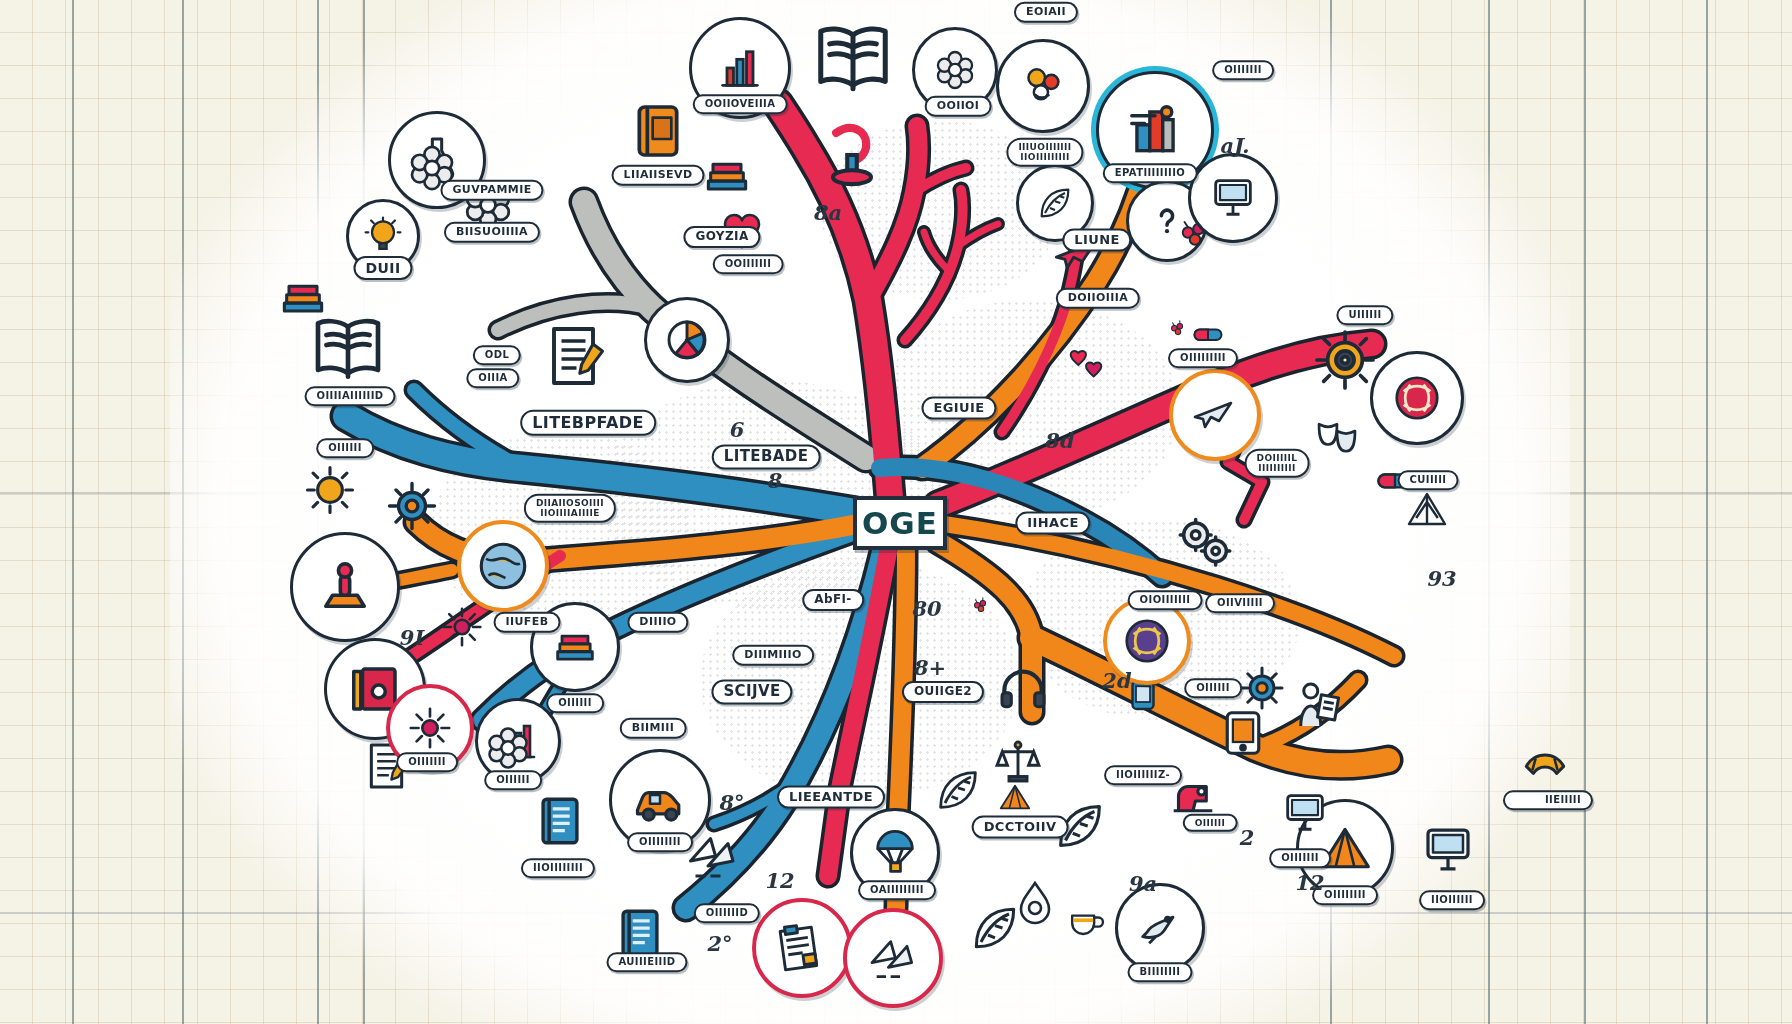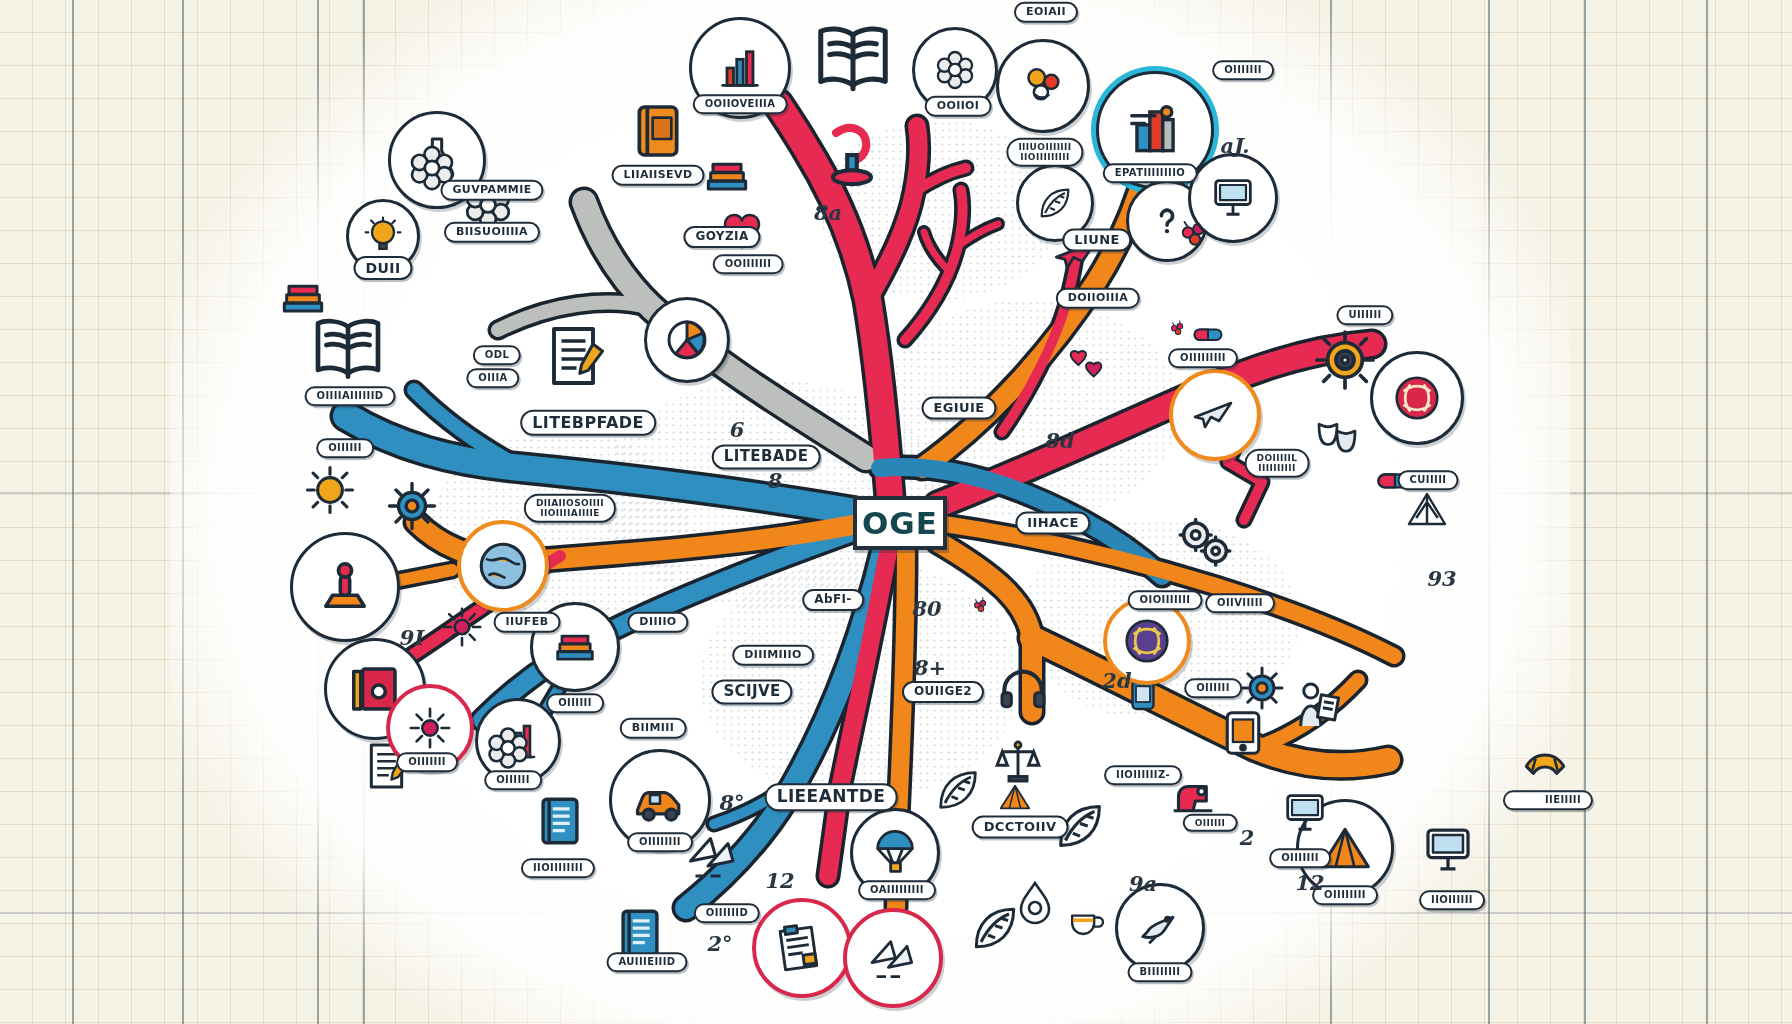--- a/index.html
+++ b/index.html
@@ -744,21 +744,21 @@
       <div class="pill" style="left: 383px; top: 268px; font-size: 14px;">DUII</div>
       <div class="pill" style="left: 497px; top: 355px; font-size: 10px;">ODL</div>
       <div class="pill" style="left: 493px; top: 378px; font-size: 10px;">OIIIA</div>
       <div class="pill" style="left: 345px; top: 448px; font-size: 10px;">OIIIIII</div>
       <div class="pill" style="left: 752px; top: 692px; font-size: 15px;">SCIJVE</div>
       <div class="pill" style="left: 658px; top: 622px; font-size: 11px;">DIIIIO</div>
       <div class="pill" style="left: 653px; top: 728px; font-size: 11px;">BIIMIII</div>
       <div class="pill" style="left: 773px; top: 655px; font-size: 11px;">DIIIMIIIO</div>
       <div class="pill" style="left: 833px; top: 600px; font-size: 12px;">AbFI-</div>
       <div class="pill" style="left: 943px; top: 692px; font-size: 12px;">OUIIGE2</div>
-      <div class="pill" style="left: 831px; top: 797px; font-size: 17px;">LIEEANTDE</div>
+      <div class="pill" style="left: 831px; top: 797px; font-size: 13px;">LIEEANTDE</div>
       <div class="pill" style="left: 1020px; top: 827px; font-size: 13px;">DCCTOIIV</div>
       <div class="pill" style="left: 1053px; top: 523px; font-size: 13px;">IIHACE</div>
       <div class="pill" style="left: 1165px; top: 600px; font-size: 10px;">OIOIIIIIII</div>
       <div class="pill" style="left: 1240px; top: 603px; font-size: 10px;">OIIVIIIII</div>
       <div class="pill" style="left: 1277px; top: 463px; font-size: 9px;">DOIIIIIL
 IIIIIIIIII</div>
       <div class="pill" style="left: 1203px; top: 358px; font-size: 10px;">OIIIIIIIII</div>
       <div class="pill" style="left: 1365px; top: 315px; font-size: 10px;">UIIIIII</div>
       <div class="pill" style="left: 1428px; top: 440px; font-size: 10px; margin-top: 40px;">CUIIIII</div>
       <div class="pill" style="left: 660px; top: 842px; font-size: 10px;">OIIIIIIII</div>

